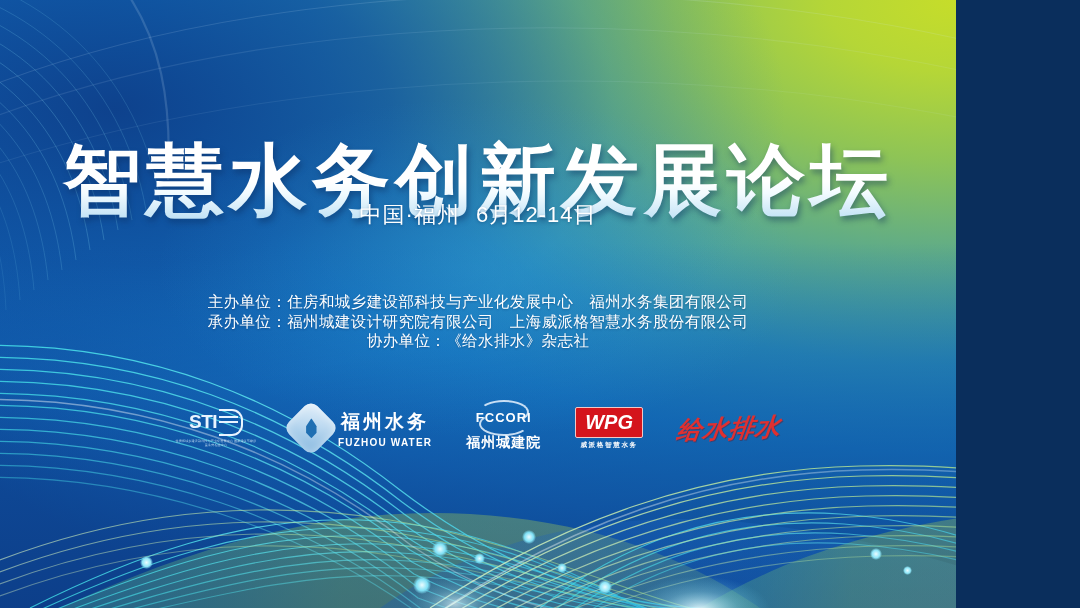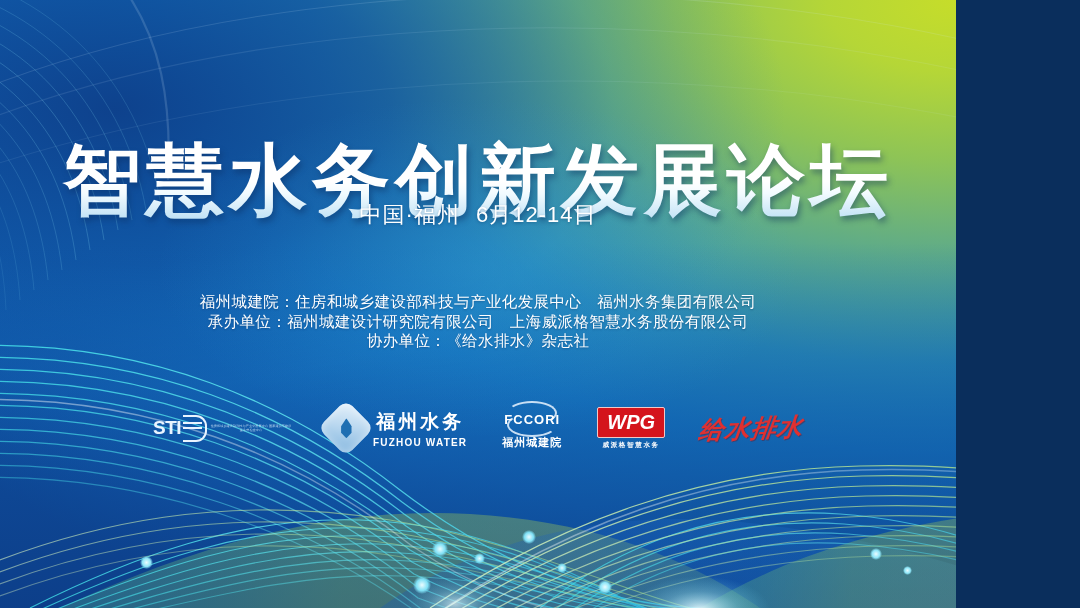--- a/index.html
+++ b/index.html
@@ -75,21 +75,21 @@
   .org-line .gap{display:inline-block;width:16px;}
   
   .logos{
     position:absolute;left:0;right:0;top:398px;
     height:60px;
     display:flex;align-items:center;justify-content:center;
     gap:34px;
   }
   .logo{display:flex;align-items:center;justify-content:center;height:58px;}
   
-  .lg-stid{flex-direction:row;gap:3px;}
+  .lg-stid{flex-direction:column;gap:3px;}
   .stid-mark{display:flex;align-items:center;gap:2px;}
   .stid-txt{
     font-size:19px;font-weight:bold;color:#e9f4ff;letter-spacing:-.5px;
     font-family:"Liberation Sans",sans-serif;
   }
   .stid-d{
     width:22px;height:23px;border:2.4px solid #e9f4ff;
     border-radius:0 11px 11px 0;border-left:none;
     position:relative;overflow:hidden;
   }
@@ -121,21 +121,21 @@
   .fz-txt{display:flex;flex-direction:column;align-items:center;gap:2px;}
   .fz-cn{font-size:19px;font-weight:bold;color:#ffffff;letter-spacing:3px;}
   .fz-en{font-size:10px;font-weight:bold;color:#ffffff;letter-spacing:1.2px;}
   
   .lg-fc{flex-direction:column;gap:3px;}
   .fc-arcs{position:relative;width:62px;height:26px;display:flex;align-items:center;justify-content:center;}
   .fc-arc{position:absolute;border:2px solid rgba(232,244,255,.85);border-radius:50%;}
   .fc-a1{width:46px;height:20px;top:-5px;border-bottom-color:transparent;border-left-color:transparent;}
   .fc-a2{width:46px;height:20px;bottom:-5px;border-top-color:transparent;border-right-color:transparent;}
   .fc-txt{font-size:13px;font-weight:bold;color:#ffffff;letter-spacing:1px;position:relative;z-index:2;}
-  .fc-cn{font-size:11px;font-weight:bold;color:#ffffff;letter-spacing:1px;}
+  .fc-cn{font-size:14px;font-weight:bold;color:#ffffff;letter-spacing:1px;}
   
   .lg-wpg{flex-direction:column;gap:3px;}
   .wpg-box{
     background:#d4141c;border:1.6px solid #f0c8c8;
     padding:3px 9px;border-radius:2px;
   }
   .wpg-txt{font-size:20px;font-weight:bold;color:#ffffff;letter-spacing:0px;font-style:italic;}
   .wpg-cn{font-size:6.6px;font-weight:bold;color:#ffffff;letter-spacing:1.6px;}
   
   .lg-js{align-items:center;}
@@ -298,21 +298,21 @@
   <div class="content">
 
     <h1 class="title">智慧水务创新发展论坛</h1>
 
     <div class="subtitle">
       <span class="sub-city">中国·福州</span><span>6月12-14日</span>
     </div>
 
     <div class="orgs">
       <div class="org-line">
-        <span>福州城建院：</span><span>住房和城乡建设部科技与产业化发展中心</span><span class="gap"></span><span>福州水务集团有限公司</span>
+        <span>主办单位：</span><span>住房和城乡建设部科技与产业化发展中心</span><span class="gap"></span><span>福州水务集团有限公司</span>
       </div>
       <div class="org-line">
         <span>承办单位：</span><span>福州城建设计研究院有限公司</span><span class="gap"></span><span>上海威派格智慧水务股份有限公司</span>
       </div>
       <div class="org-line">
         <span>协办单位：</span><span>《给水排水》杂志社</span>
       </div>
     </div>
 
     <div class="logos">

